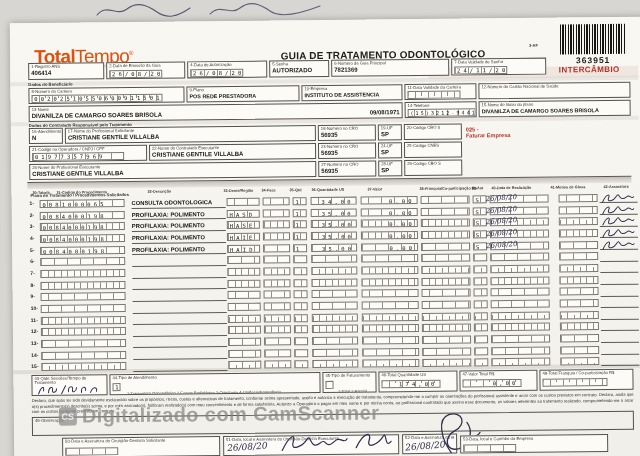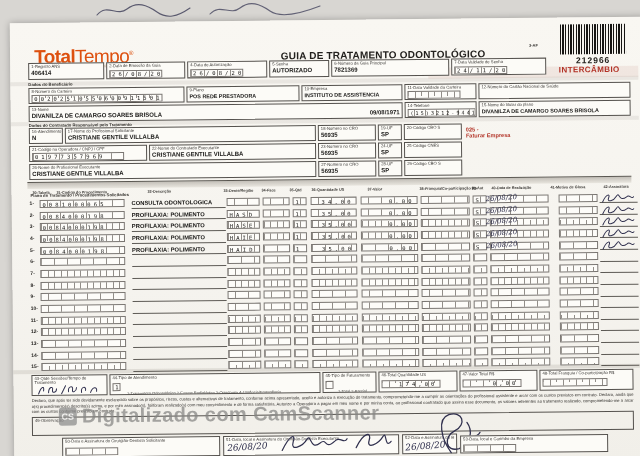--- a/index.html
+++ b/index.html
@@ -66,21 +66,21 @@
   <div class="band" style="top:367px;height:4px;background:rgba(140,132,124,.18)"></div>
   <div class="pink"></div>
 
   <div class="logo">
     <span>Total</span><span class="l2">Tempo</span><span class="reg">®</span>
   </div>
   <div class="tagline">tranquilidade para você e sua família</div>
   <div class="title">GUIA DE TRATAMENTO ODONTOLÓGICO</div>
   <div class="af">3-AF</div>
   <div class="barcode"></div>
-  <div class="bcnum">212966</div>
+  <div class="bcnum">363951</div>
   <div class="inter">INTERCÂMBIO</div>
 
   <div class="bx" style="left:30px;top:60px;width:76px;height:17px">
     <span class="lb">1-Registro ANS</span>
     <span class="vl">406414</span>
   </div>
   <div class="bx" style="left:108px;top:60px;width:79px;height:17px">
     <span class="lb">2-Data de Emissão da Guia</span>
     <span class="comb" style="width:53px;margin-top:1px">26/08/20</span>
   </div>

